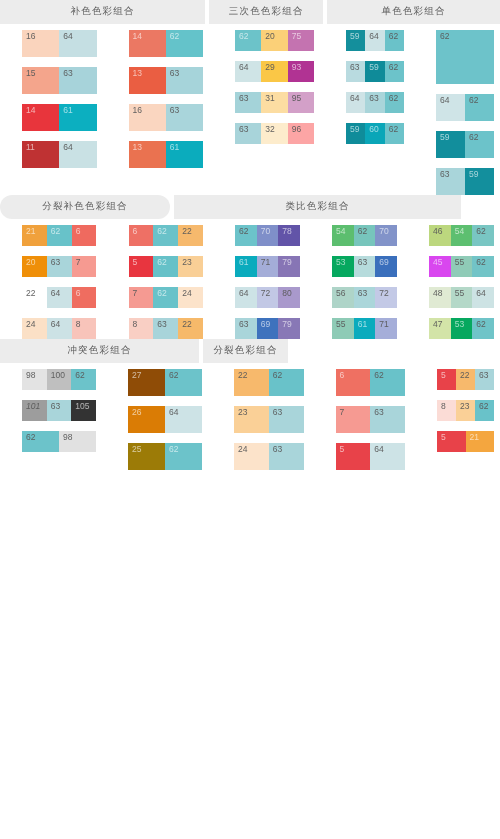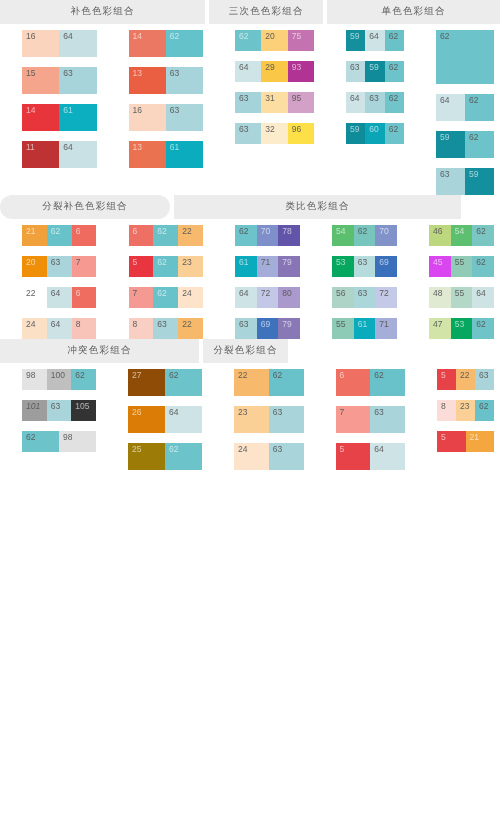--- a/index.html
+++ b/index.html
@@ -169,21 +169,21 @@
                   <span>95</span>
                 </div>
               </div>
               <div class="card h3">
                 <div class="swatch" style="background: rgb(168, 212, 218);">
                   <span>63</span>
                 </div>
                 <div class="swatch" style="background: rgb(253, 236, 204);">
                   <span>32</span>
                 </div>
-                <div class="swatch" style="background: #fde047;">
+                <div class="swatch" style="background: #fca5a5;">
                   <span>96</span>
                 </div>
               </div>
             </div>
           </div>
           <div class="sec-body" style="width: 176px;">
             <div class="pcol" style="width: 50%;">
               <div class="card h3">
                 <div class="swatch dark" style="background: rgb(20, 143, 156);">
                   <span>59</span>

